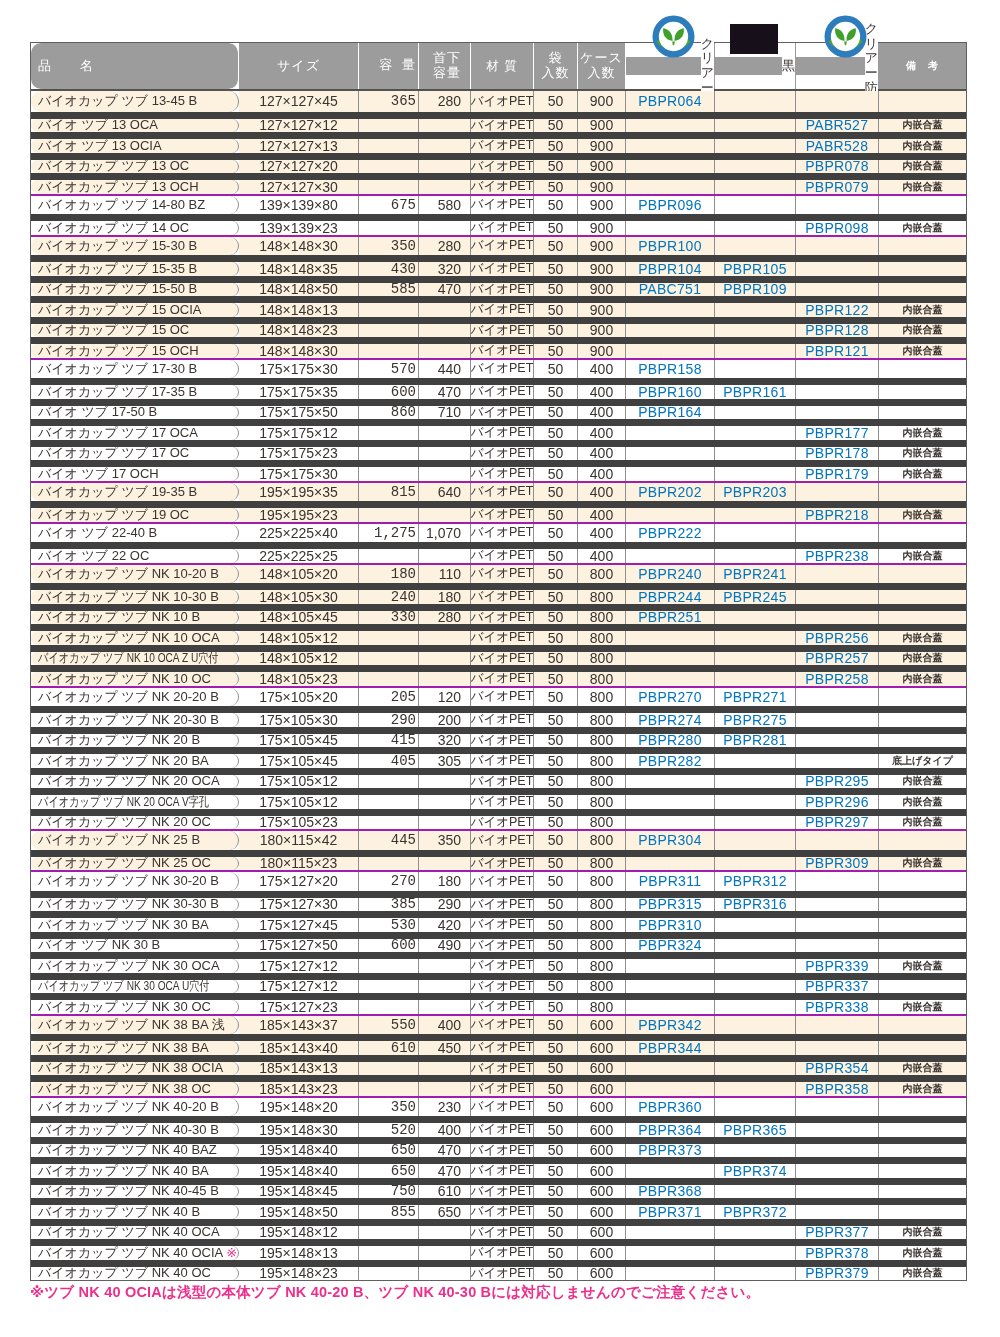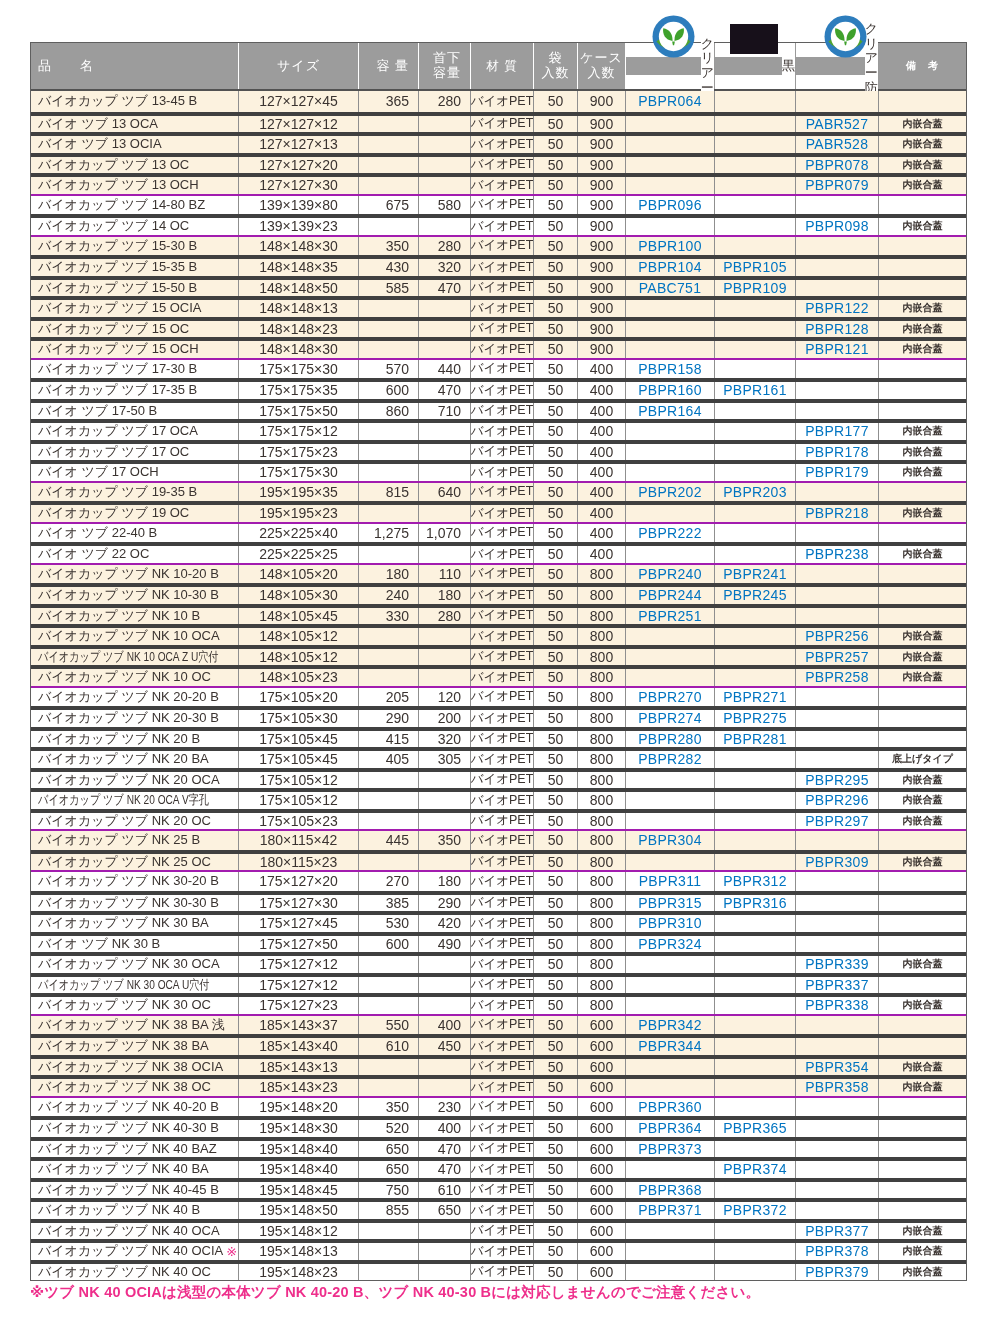--- a/index.html
+++ b/index.html
@@ -10,32 +10,32 @@
   .thead{display:flex;height:46px;border-bottom:2px solid #525252;}
   .th{background:#9c9c9c;color:#ffffff;display:flex;align-items:center;justify-content:center;
       text-align:center;font-size:13px;line-height:1.12;letter-spacing:1px;white-space:pre-line;
       box-sizing:border-box;border-right:1px solid #ffffff;}
   .th:last-child{border-right:none;}
   .th.split{padding:0;background:#ffffff;border-right:1px solid #9a9a9a;}
   .split .topband{height:18px;width:100%;background:#9c9c9c;}
   .split .sub{flex:1;width:100%;display:flex;align-items:center;justify-content:center;
               color:#3a3330;font-size:13px;letter-spacing:0;background:#ffffff;}
   
-  .tr{display:flex;height:20.5px;box-sizing:border-box;border-top:4px solid #404040;}
+  .tr{display:flex;height:20.5px;box-sizing:border-box;border-top:7px solid #404040;}
   .tr:first-child{border-top:none;}
   .tr.group-start{border-top:2px solid #a21caf;}
   .tr.cream .td{background:#fcf2df;}
   .tr.white .td{background:#ffffff;}
   .td{box-sizing:border-box;border-right:1px solid #8f8f8f;display:flex;align-items:center;
       justify-content:center;font-size:14px;overflow:hidden;white-space:nowrap;}
   .td:last-child{border-right:none;}
   
-  .c0{width:208px;justify-content:flex-start;padding-left:7px;font-size:13px;}
+  .c0{width:208px;justify-content:flex-start;padding-left:7px;font-size:13px;border-radius:10px;}
   .c1{width:120px;}
-  .c2{width:60px;justify-content:flex-end;padding-right:9px;}
+  .c2{width:60px;justify-content:flex-end;padding-right:2px;font-family:Liberation Mono, monospace;}
   .c3{width:52px;justify-content:flex-end;padding-right:9px;}
   .c4{width:63px;font-size:12.5px;}
   .c5{width:44px;}
   .c6{width:48px;}
   .c7{width:89px;}
   .c8{width:81px;}
   .c9{width:83px;}
   .c10{width:87px;font-size:10px;font-weight:bold;}
   .nm{display:inline-block;white-space:nowrap;}
   .nm.shrink{transform:scaleX(0.78);transform-origin:left center;}

